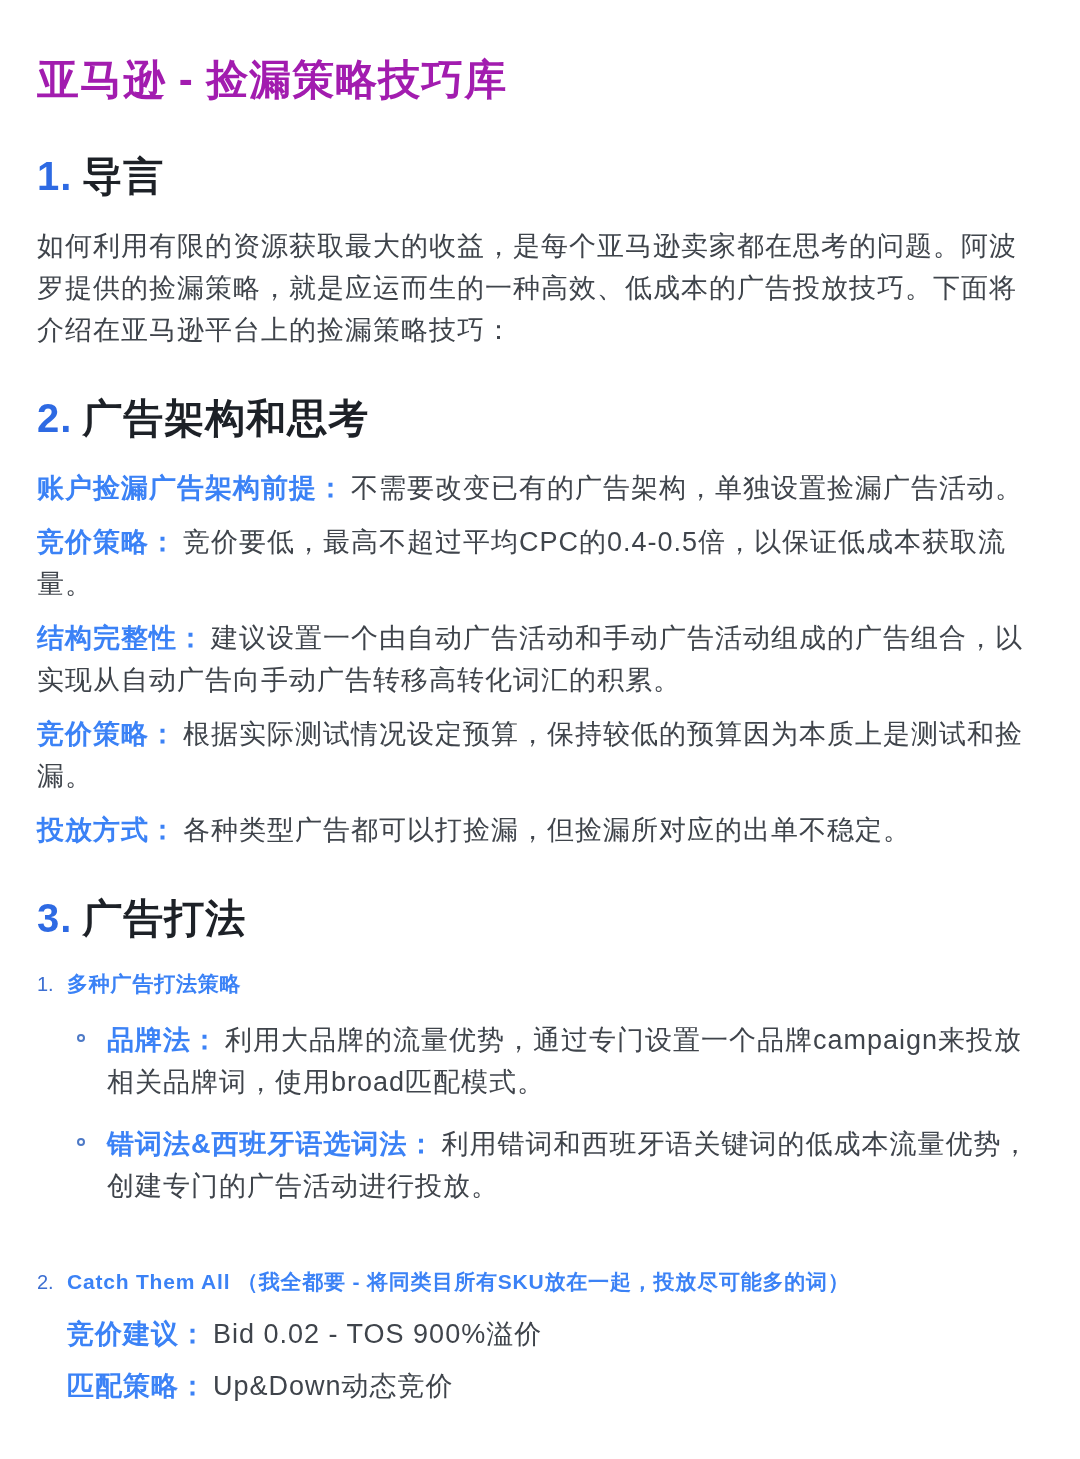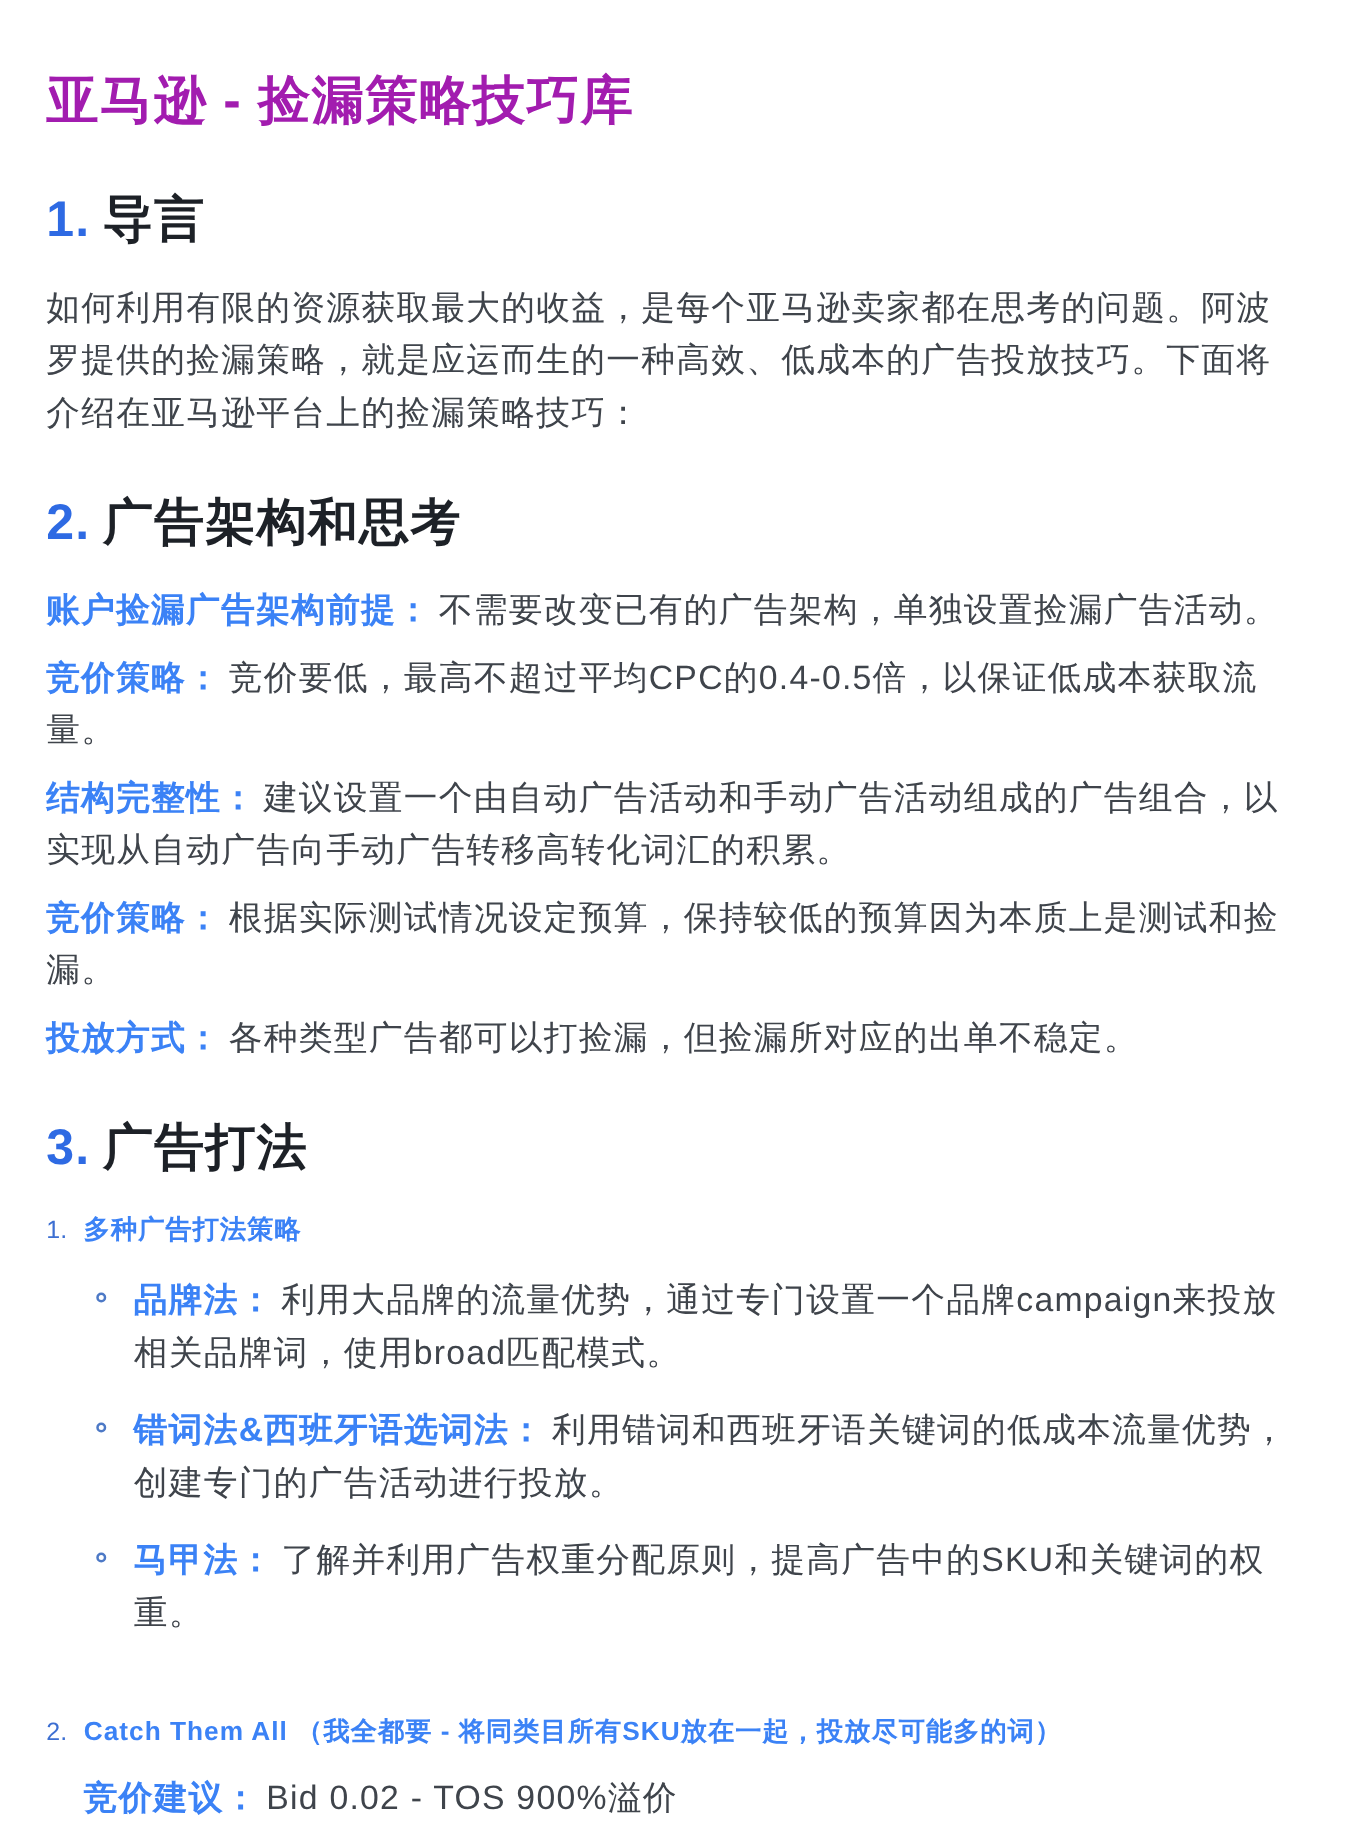--- a/index.html
+++ b/index.html
@@ -121,24 +121,20 @@
 
   <div class="strategies">
     <div class="sub-bullet">
       <span class="circle-icon"></span>
       <p class="para"><strong>品牌法：</strong><span>利用大品牌的流量优势，通过专门设置一个品牌campaign来投放相关品牌词，使用broad匹配模式。</span></p>
     </div>
     <div class="sub-bullet">
       <span class="circle-icon"></span>
       <p class="para"><strong>错词法&amp;西班牙语选词法：</strong><span>利用错词和西班牙语关键词的低成本流量优势，创建专门的广告活动进行投放。</span></p>
     </div>
-    <div class="sub-bullet">
-      <span class="circle-icon"></span>
-      <p class="para"><strong>马甲法：</strong><span>了解并利用广告权重分配原则，提高广告中的SKU和关键词的权重。</span></p>
-    </div>
   </div>
 
   <div class="olist-item spaced">
     <span class="onum">2.</span>
     <span class="otitle">Catch Them All （我全都要 - 将同类目所有SKU放在一起，投放尽可能多的词）</span>
   </div>
 
   <p class="para detail-line"><strong>竞价建议：</strong><span>Bid 0.02  - TOS 900%溢价</span></p>
   <p class="para detail-line"><strong>匹配策略：</strong><span>Up&amp;Down动态竞价</span></p>
 

